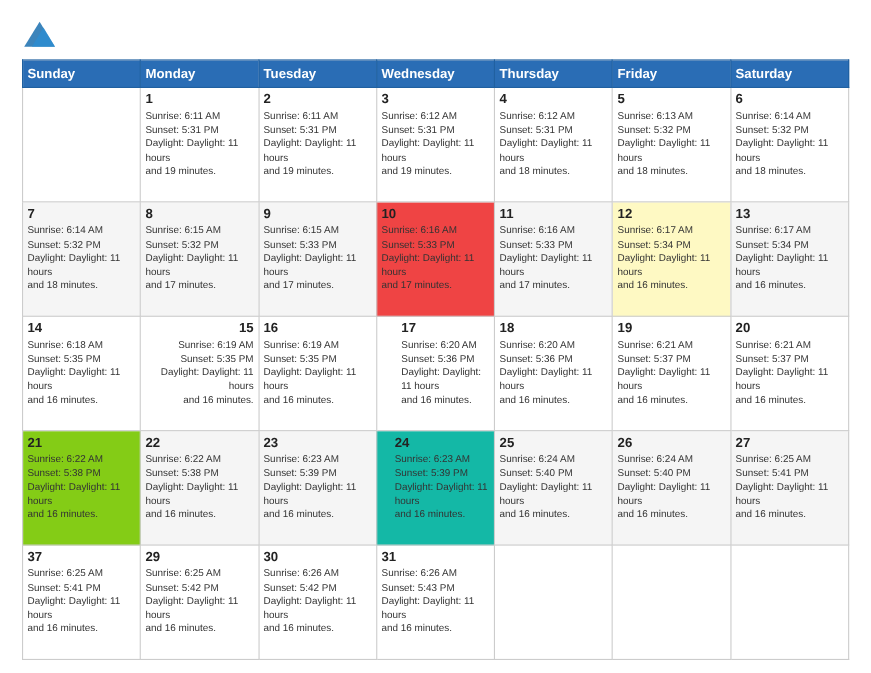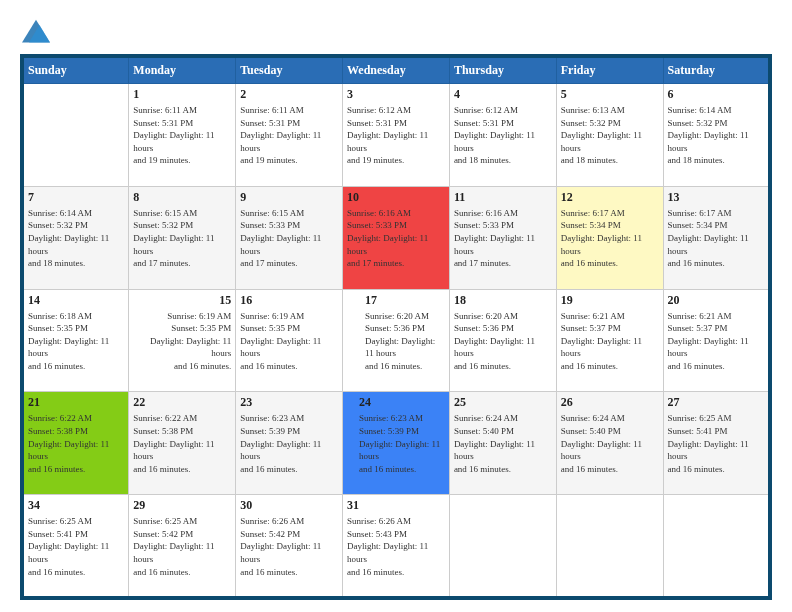--- a/index.html
+++ b/index.html
@@ -49,25 +49,24 @@
       color: #222;
       line-height: 1.1;
     }
     .location {
       font-size: 15px;
       color: #444;
       margin-top: 2px;
     }
     .calendar {
       flex: 1;
-      border: 4px solid #0c4a6e;
+      border: 1px solid #0c4a6e;
       border-collapse: collapse;
       width: 100%;
       table-layout: fixed;
-      font-family: Liberation Serif, serif;
     }
     .calendar th {
       background-color: #2a6db5;
       color: #fff;
       font-size: 12px;
       font-weight: bold;
       padding: 5px 4px;
       text-align: left;
       border: 1px solid #2060a0;
     }
@@ -225,40 +224,40 @@
             <div class="day-info">Sunrise: 6:22 AM<br>Sunset: 5:38 PM<br>Daylight: Daylight: 11 hours<br>and 16 minutes.</div>
           </td>
           <td style="background: rgb(245, 245, 245);">
             <span class="day-number">22</span>
             <div class="day-info">Sunrise: 6:22 AM<br>Sunset: 5:38 PM<br>Daylight: Daylight: 11 hours<br>and 16 minutes.</div>
           </td>
           <td style="background: rgb(245, 245, 245);">
             <span class="day-number">23</span>
             <div class="day-info">Sunrise: 6:23 AM<br>Sunset: 5:39 PM<br>Daylight: Daylight: 11 hours<br>and 16 minutes.</div>
           </td>
-          <td style="background: #3b82f6; padding-left: 16px;">
+          <td style="background: #14b8a6; padding-left: 16px;">
             <span class="day-number">24</span>
             <div class="day-info">Sunrise: 6:23 AM<br>Sunset: 5:39 PM<br>Daylight: Daylight: 11 hours<br>and 16 minutes.</div>
           </td>
           <td style="background: rgb(245, 245, 245);">
             <span class="day-number">25</span>
             <div class="day-info">Sunrise: 6:24 AM<br>Sunset: 5:40 PM<br>Daylight: Daylight: 11 hours<br>and 16 minutes.</div>
           </td>
           <td style="background: rgb(245, 245, 245);">
             <span class="day-number">26</span>
             <div class="day-info">Sunrise: 6:24 AM<br>Sunset: 5:40 PM<br>Daylight: Daylight: 11 hours<br>and 16 minutes.</div>
           </td>
           <td style="background: rgb(245, 245, 245);">
             <span class="day-number">27</span>
             <div class="day-info">Sunrise: 6:25 AM<br>Sunset: 5:41 PM<br>Daylight: Daylight: 11 hours<br>and 16 minutes.</div>
           </td>
         </tr>
         <tr>
           <td style="background: rgb(255, 255, 255);">
-            <span class="day-number">34</span>
+            <span class="day-number">37</span>
             <div class="day-info">Sunrise: 6:25 AM<br>Sunset: 5:41 PM<br>Daylight: Daylight: 11 hours<br>and 16 minutes.</div>
           </td>
           <td style="background: rgb(255, 255, 255);">
             <span class="day-number">29</span>
             <div class="day-info">Sunrise: 6:25 AM<br>Sunset: 5:42 PM<br>Daylight: Daylight: 11 hours<br>and 16 minutes.</div>
           </td>
           <td style="background: rgb(255, 255, 255);">
             <span class="day-number">30</span>
             <div class="day-info">Sunrise: 6:26 AM<br>Sunset: 5:42 PM<br>Daylight: Daylight: 11 hours<br>and 16 minutes.</div>
           </td>

